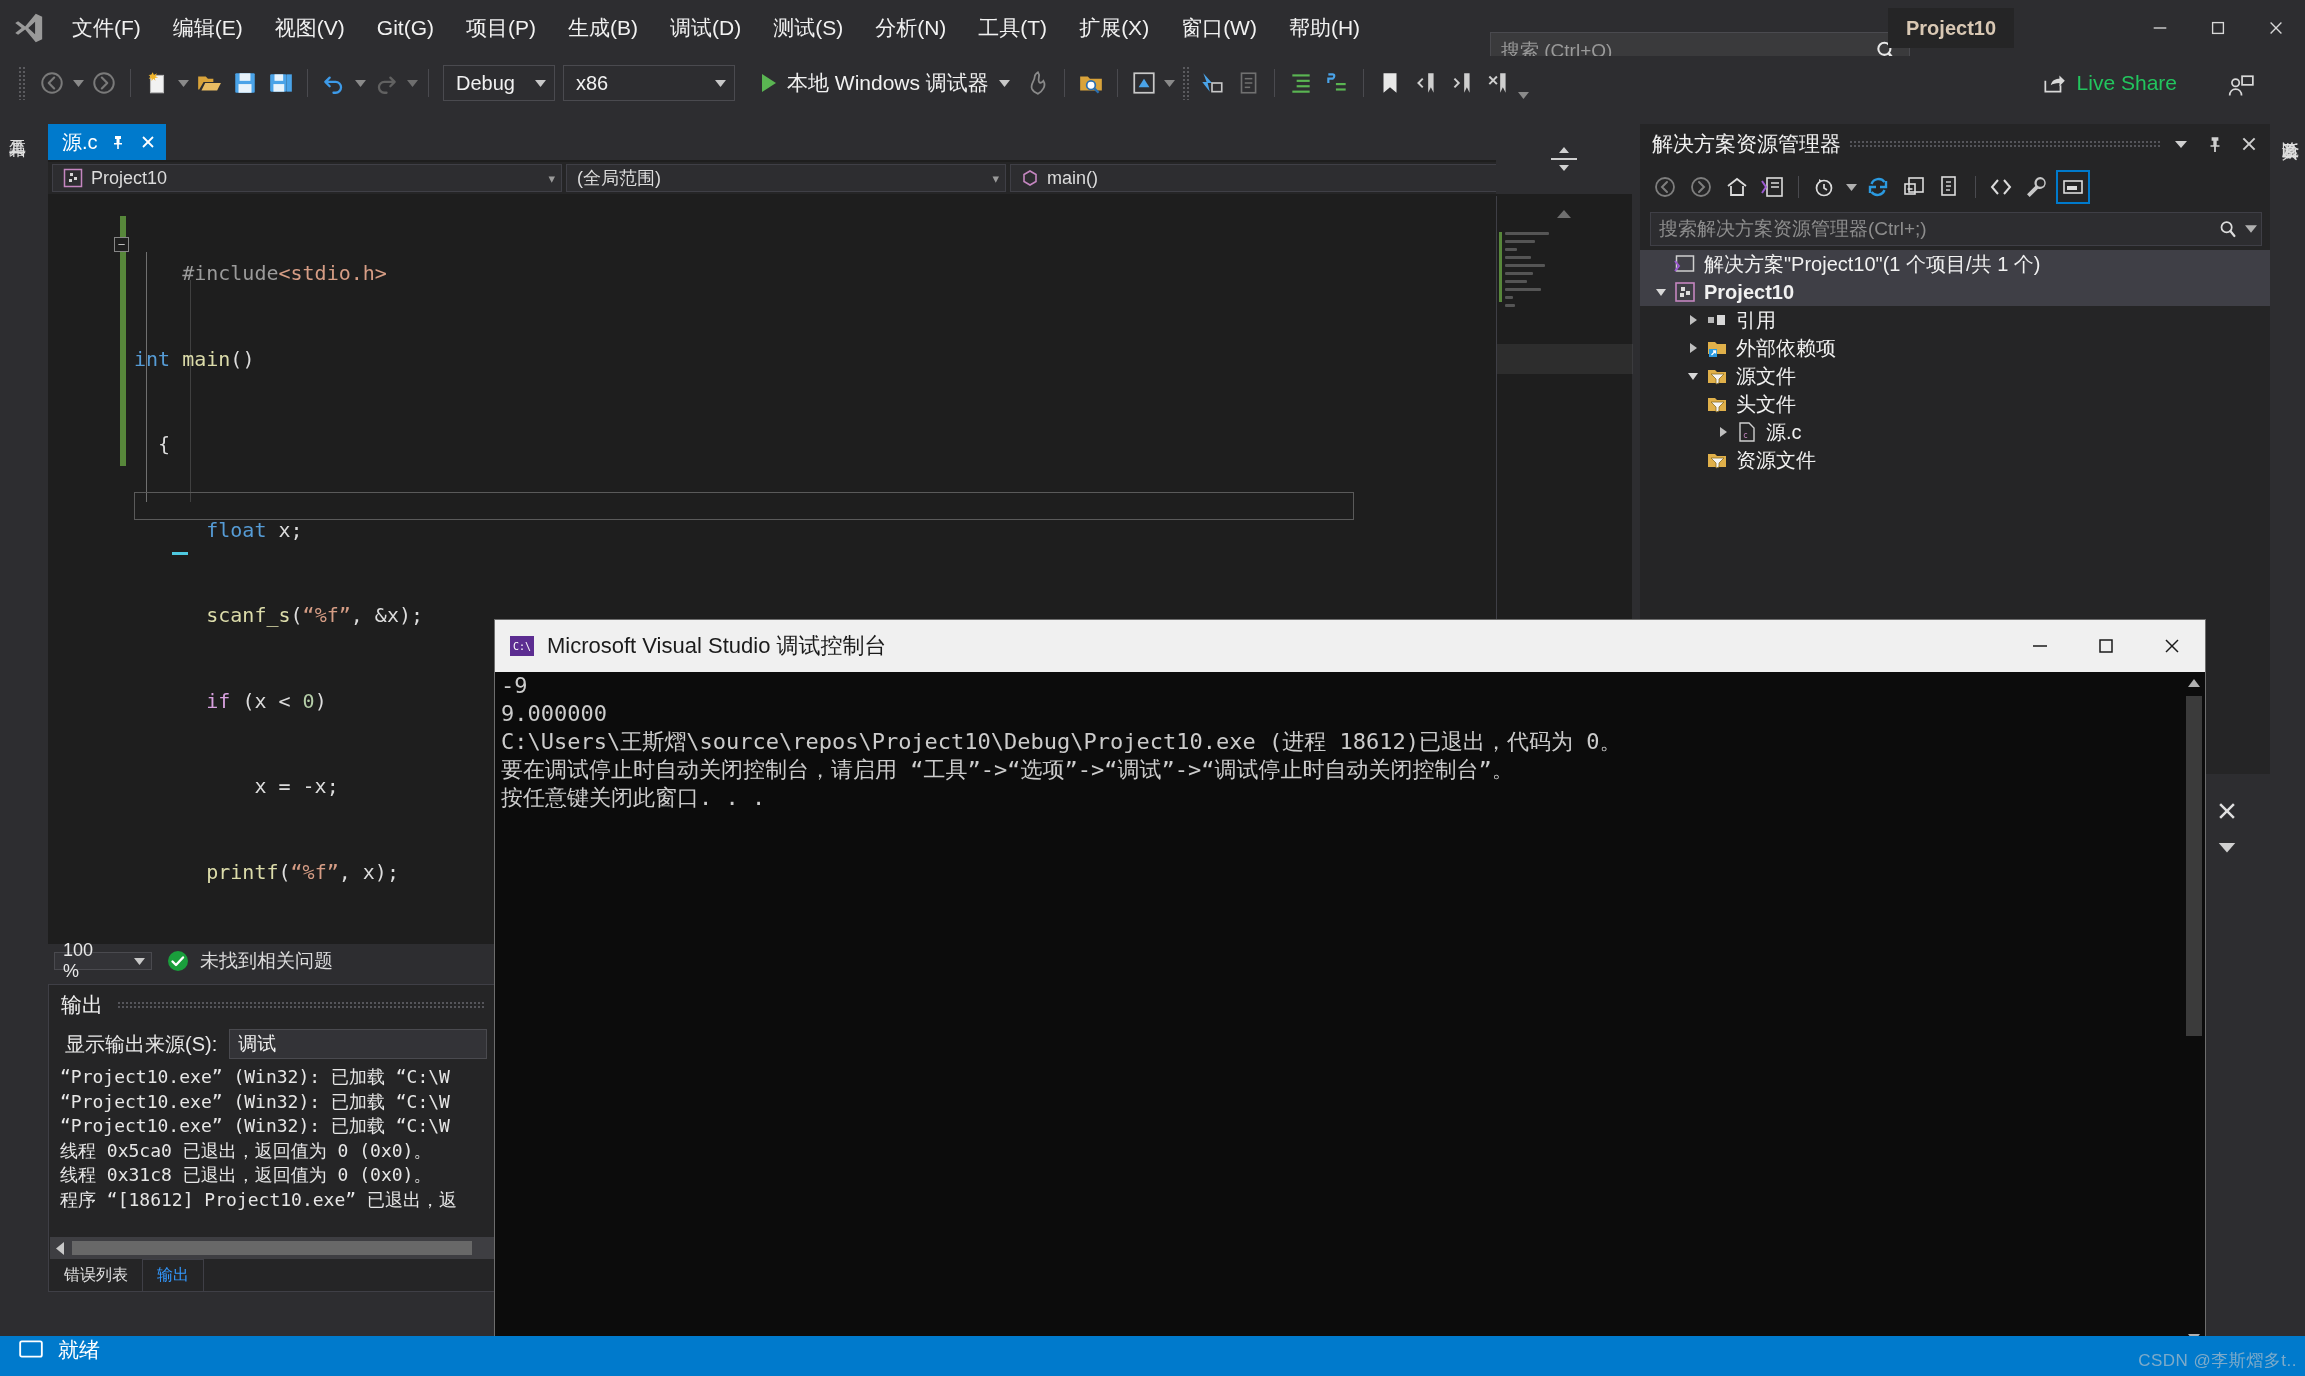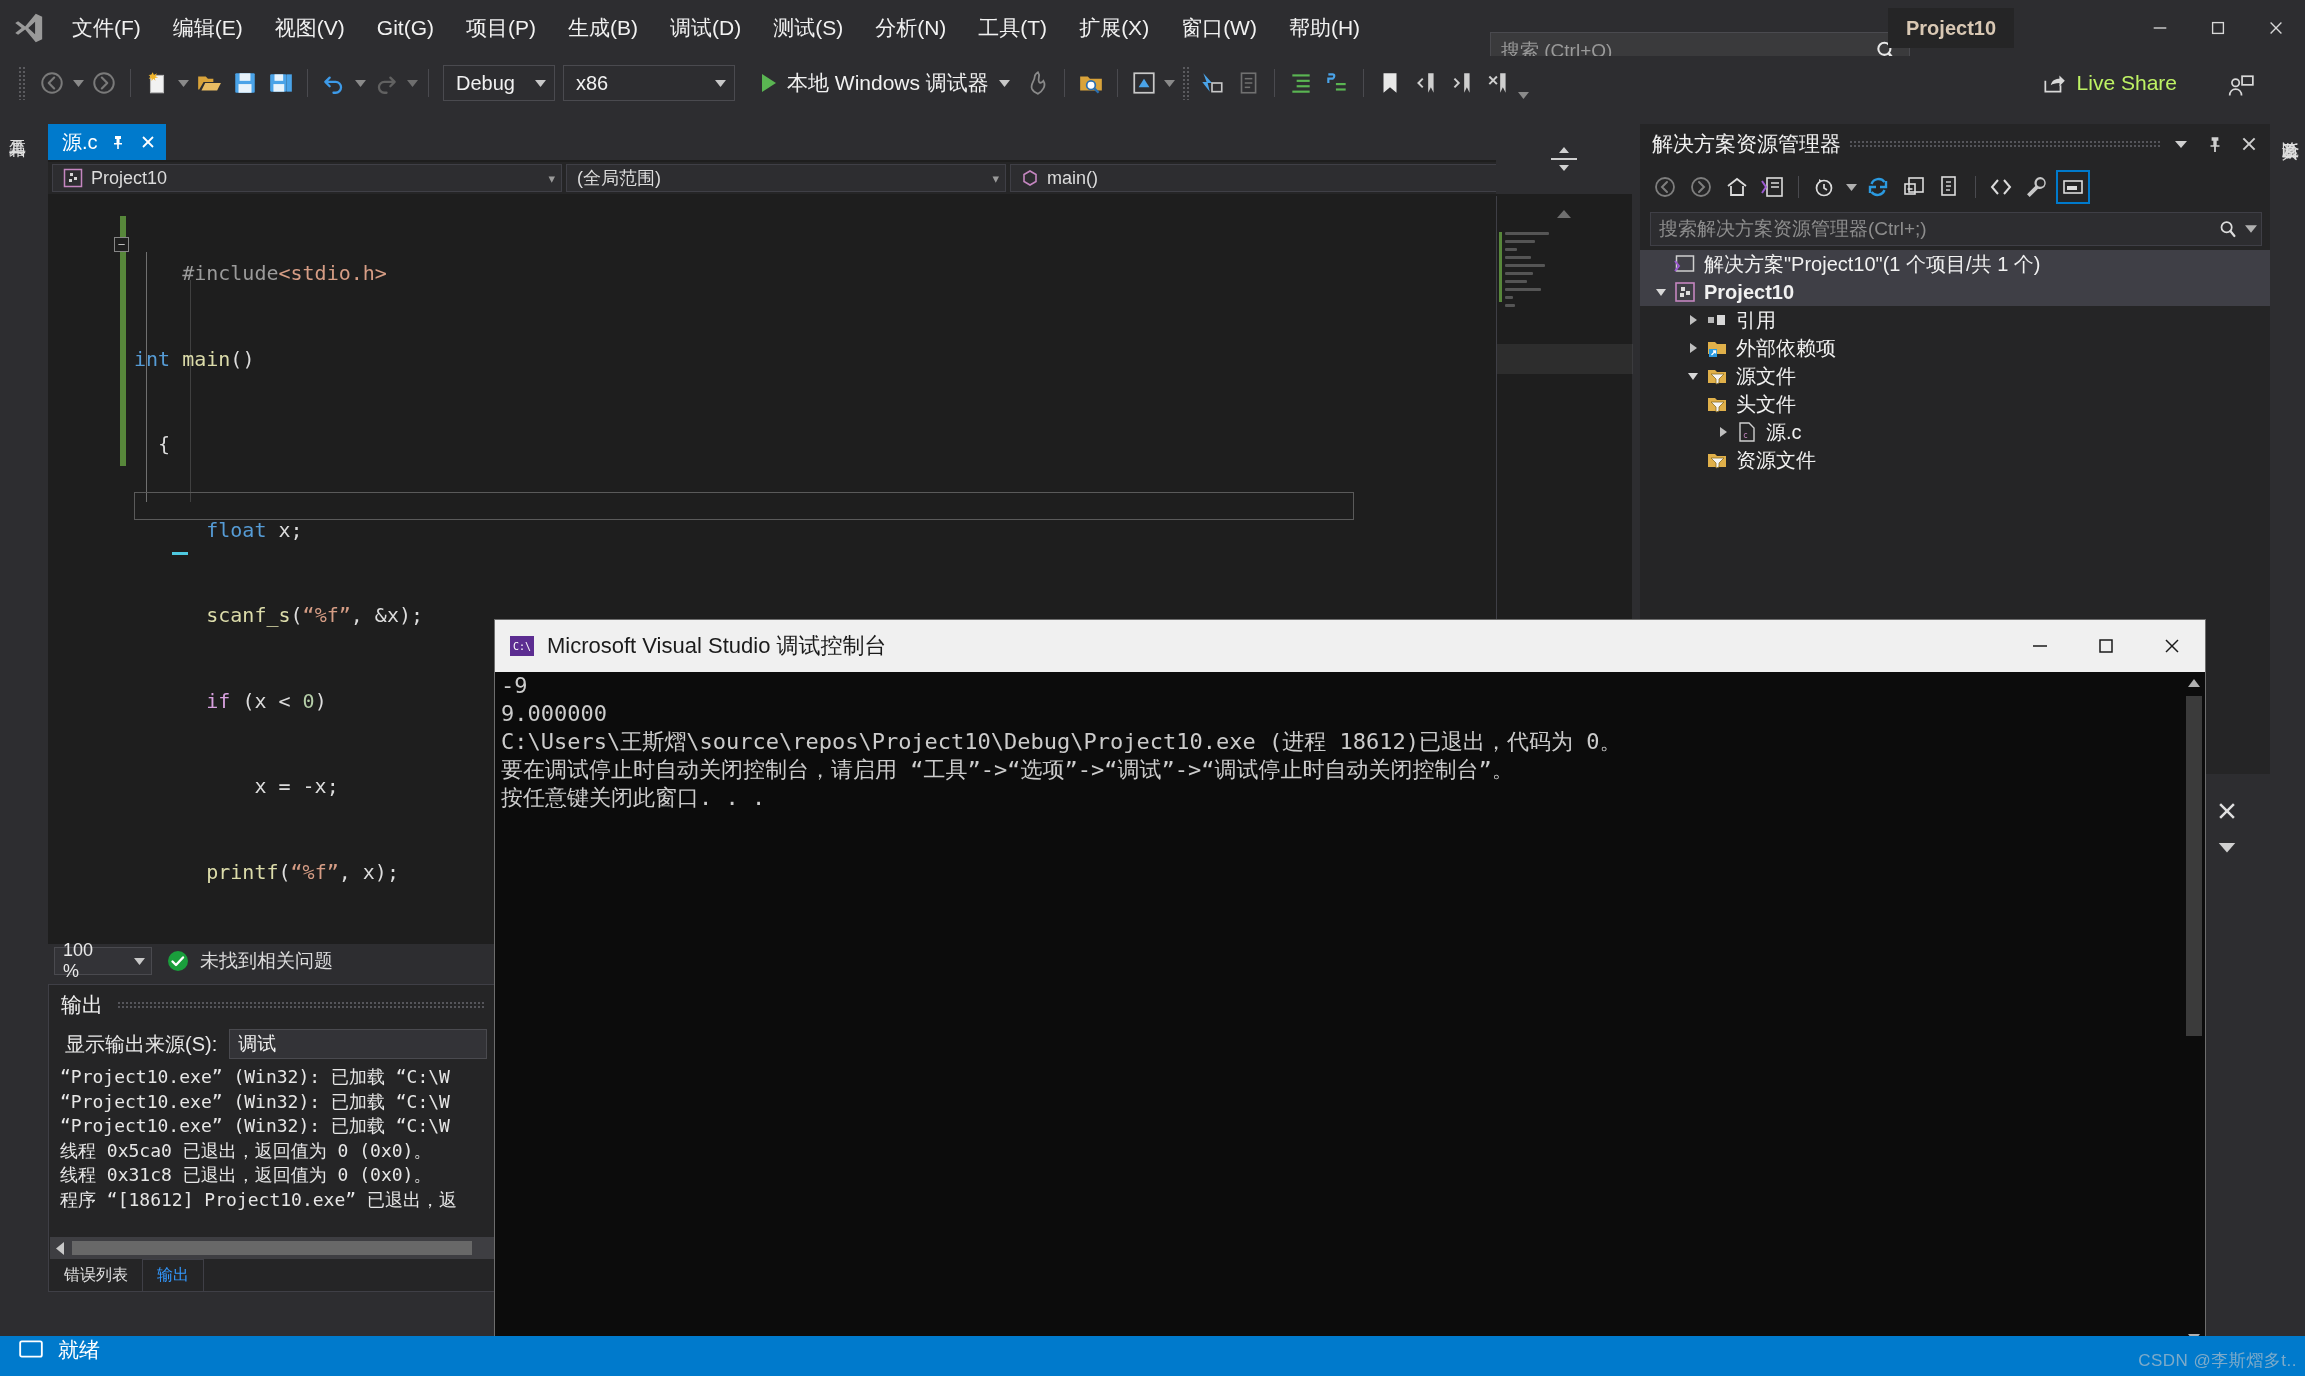--- a/index.html
+++ b/index.html
@@ -37,21 +37,21 @@
   .tb-btn svg { width:26px; height:26px; }
   .tb-caret { width:16px; height:40px; display:flex; align-items:center; justify-content:center; }
   .tb-sep { width:1px; height:28px; background:#4a4a4f; margin:0 8px; }
   .tb-combo { height:36px; border:1px solid #4a4a4f; background:#2d2d30; display:flex;
     align-items:center; padding:0 8px 0 12px; font-size:20px; color:#f1f1f1; }
   .tb-combo .lbl { flex:1; white-space:nowrap; }
   .tb-run { display:flex; align-items:center; height:40px; padding:0 10px; }
   .tb-run .lbl { font-size:21px; color:#f1f1f1; margin-left:8px; white-space:nowrap; }
   .liveshare { position:absolute; right:118px; top:8px; height:38px; display:flex;
     align-items:center; gap:10px; padding:0 10px; }
-  .liveshare .lbl { font-size:21px; color:#bef264; }
+  .liveshare .lbl { font-size:21px; color:#22c55e; }
 
   
   .vtab-left { position:absolute; left:0; top:118px; width:32px; height:140px;
     background:#2d2d30; }
   .vtab-left .txt { writing-mode:vertical-rl; font-size:17px; color:#e0e0e0;
     padding:8px 0 0 6px; letter-spacing:1px; }
   .vtab-right { position:absolute; right:0; top:118px; width:34px; height:200px; }
   .vtab-right .txt { writing-mode:vertical-rl; font-size:17px; color:#e0e0e0;
     padding:10px 0 0 8px; letter-spacing:1px; }
 
@@ -106,21 +106,21 @@
   .minimap .mm-bar { position:absolute; left:2px; top:36px; width:3px; height:70px; background:#57873a; }
   .minimap .mm-view { position:absolute; left:0; top:148px; width:136px; height:30px; background:rgba(255,255,255,.07); }
 
   
   .split-handle { position:absolute; left:1496px; top:124px; width:136px; height:70px;
     background:#2d2d30; display:flex; align-items:center; justify-content:center; }
 
   
   .editor-status { position:absolute; left:48px; top:944px; width:448px; height:34px;
     background:#2d2d30; display:flex; align-items:center; gap:14px; padding-left:6px; }
-  .zoom-combo { width:98px; height:28px; background:#333337; border:1px solid #4a4a4f;
+  .zoom-combo { width:98px; height:18px; background:#333337; border:1px solid #4a4a4f;
     display:flex; align-items:center; padding:0 6px 0 8px; font-size:18px; color:#e8e8e8;gap:32px; }
   .zoom-combo .lbl { flex:1; }
   .ok-text { font-size:19px; color:#dcdcdc; }
 
   
   .output-panel { position:absolute; left:48px; top:984px; width:448px; height:308px;
     background:#252526; border:1px solid #3f3f46; }
   .op-title { height:40px; display:flex; align-items:center; padding-left:12px; gap:14px; }
   .op-title .t { font-size:21px; color:#f1f1f1; }
   .op-title .dots { flex:1; height:8px; margin-right:10px;

